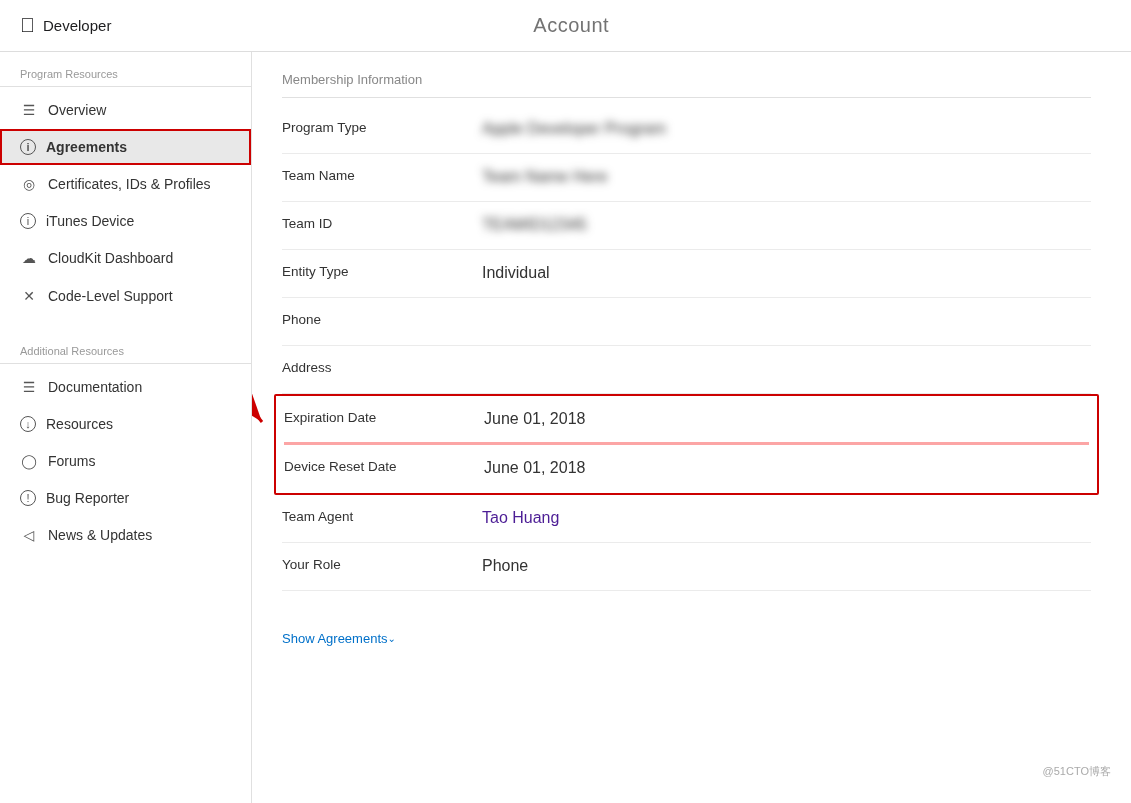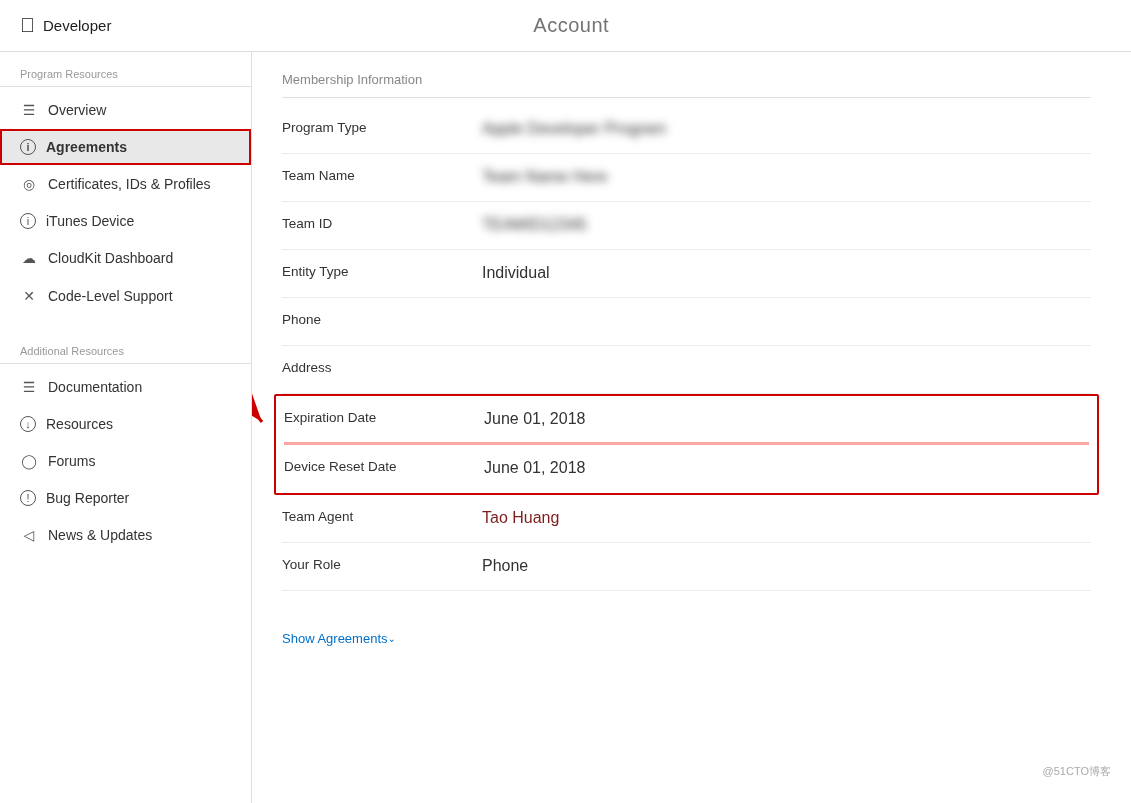--- a/index.html
+++ b/index.html
@@ -47,21 +47,21 @@
 
     .section-title { font-size: 13px; color: #888; margin-bottom: 8px; border-bottom: 1px solid #e0e0e0; padding-bottom: 10px; }
 
     .info-row {
       display: flex; align-items: flex-start;
       padding: 14px 0; border-bottom: 1px solid #ebebeb; min-height: 48px;
     }
     .info-label { width: 200px; flex-shrink: 0; color: #333; font-size: 13.5px; }
     .info-value { color: #333; font-size: 16px; }
     .info-value.blurred { filter: blur(4px); user-select: none; }
-    .info-value.link { color: #7f1d1d; cursor: pointer; }
+    .info-value.link { color: #4c1d95; cursor: pointer; }
 
     
     .highlight-box {
       border: 2px solid #cc0000;
       border-radius: 2px;
       margin: 0 -8px;
       padding: 0 8px;
     }
     .highlight-box .info-row { border-bottom: 3px solid #fca5a5; }
     .highlight-box .info-row:last-child { border-bottom: none; }

